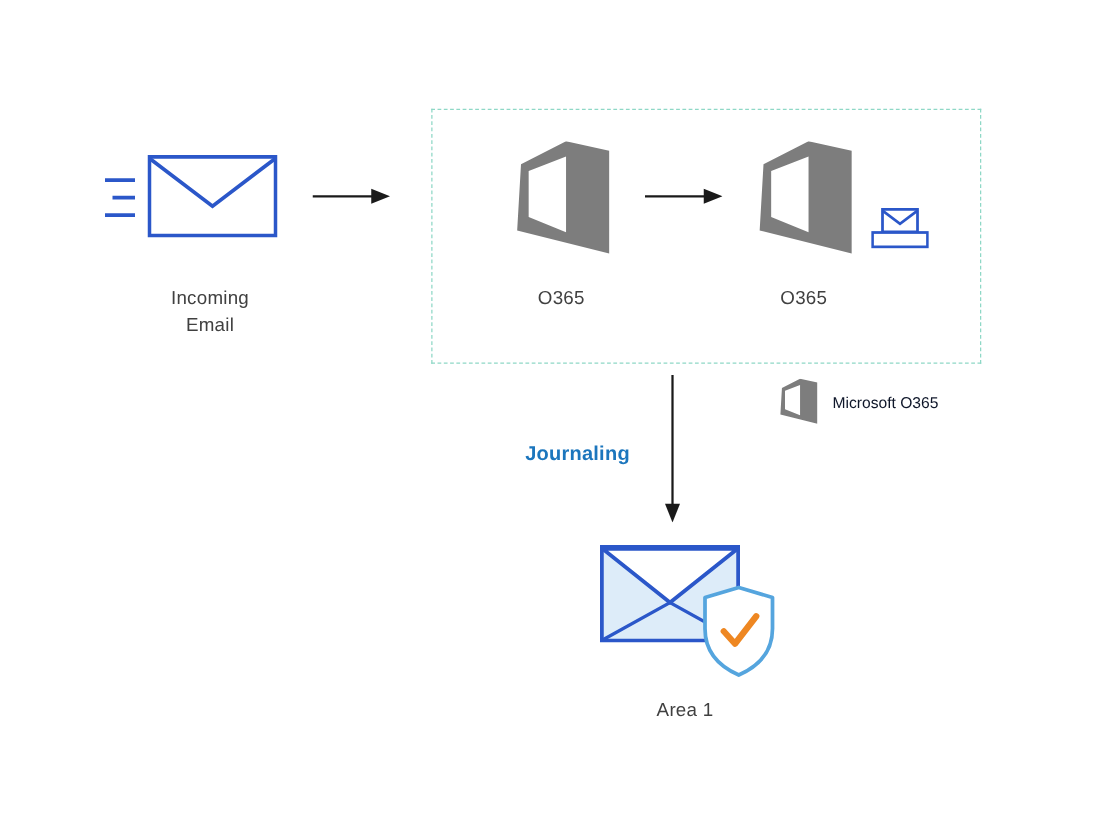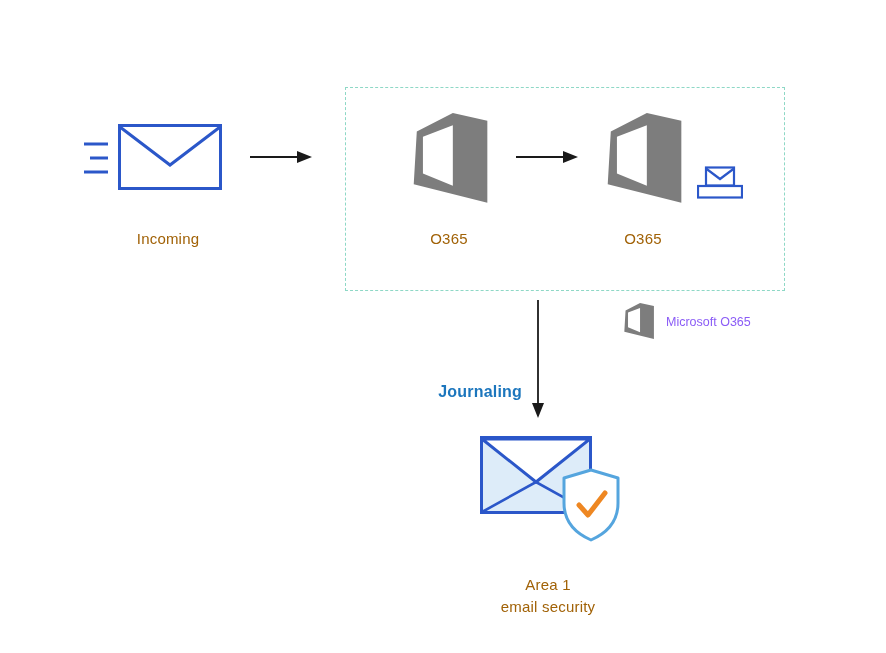--- a/index.html
+++ b/index.html
@@ -11,66 +11,66 @@
     height: 653px;
     background: #ffffff;
     overflow: hidden;
   }
   .abs { position: absolute; }
   .node-label {
     position: absolute;
     text-align: center;
     font-size: 15px;
     line-height: 22px;
-    color: #a16207;
+    color: #404040;
     letter-spacing: 0.2px;
   }
   .node-label span { display: block; }
   .dashed-box {
     position: absolute;
     left: 345px; top: 87px;
     width: 440px; height: 204px;
     border: 1.6px dashed #8ed8c6;
   }
   .journaling-label {
     position: absolute;
     left: 402px; top: 355px;
     width: 120px;
-    text-align: right;
+    text-align: center;
     color: #1c76bd;
     font-size: 16px;
     font-weight: 600;
     letter-spacing: 0.2px;
-    margin-top: 28px;
   }
   .legend-text {
     position: absolute;
     left: 666px; top: 315px;
     font-size: 12.5px;
-    color: #8b5cf6;
+    color: #0f172a;
   }
 </style>
 </head>
 <body>
 
 <div class="canvas">
 
   <svg class="abs" style="left:82px; top:140px;" width="30" height="36" viewBox="0 0 30 36">
     <line x1="2" y1="4" x2="26" y2="4" stroke="#2b57c9" stroke-width="3"></line>
     <line x1="8" y1="18" x2="26" y2="18" stroke="#2b57c9" stroke-width="3"></line>
     <line x1="2" y1="32" x2="26" y2="32" stroke="#2b57c9" stroke-width="3"></line>
   </svg>
 
   <svg class="abs" style="left:118px; top:124px;" width="104" height="66" viewBox="0 0 104 66">
     <rect x="1.5" y="1.5" width="101" height="63" fill="#ffffff" stroke="#2b57c9" stroke-width="3"></rect>
     <path d="M2,3 L52,41 L102,3" fill="none" stroke="#2b57c9" stroke-width="3"></path>
   </svg>
 
   <div class="node-label" style="left:108px; top:228px; width:120px;">
     <span>Incoming</span>
+    <span>Email</span>
   </div>
 
   <svg class="abs" style="left:250px; top:149px;" width="62" height="16" viewBox="0 0 62 16">
     <line x1="0" y1="8" x2="49" y2="8" stroke="#1a1a1a" stroke-width="1.8"></line>
     <path d="M62,8 L47,2 L47,14 Z" fill="#1a1a1a"></path>
   </svg>
 
   <div class="dashed-box"></div>
 
   <svg class="abs" style="left:410px; top:113px;" width="78" height="92" viewBox="0 0 100 120">
@@ -116,18 +116,17 @@
     <rect x="1.5" y="1.5" width="109" height="75" fill="#ddecf9" stroke="#2b57c9" stroke-width="3"></rect>
     <path d="M2,76 L56,46 L110,76" fill="none" stroke="#2b57c9" stroke-width="2.6"></path>
     <path d="M2,3 L56,46 L110,3 Z" fill="#ffffff" stroke="#2b57c9" stroke-width="3"></path>
   </svg>
 
   <svg class="abs" style="left:558px; top:467px;" width="66" height="76" viewBox="0 0 66 76">
     <path d="M33,3 L60,11 L60,36 C60,54 49,66 33,73 C17,66 6,54 6,36 L6,11 Z" fill="#ffffff" stroke="#55a5de" stroke-width="3" stroke-linejoin="round"></path>
     <path d="M21,38 L30,48 L47,26" fill="none" stroke="#ee8722" stroke-width="5" stroke-linecap="round" stroke-linejoin="round"></path>
   </svg>
 
-  <div class="node-label" style="left:478px; top:574px; width:140px;">
+  <div class="node-label" style="left:478px; top:558px; width:140px;">
     <span>Area 1</span>
-    <span>email security</span>
   </div>
 
 </div>
 
 </body></html>

